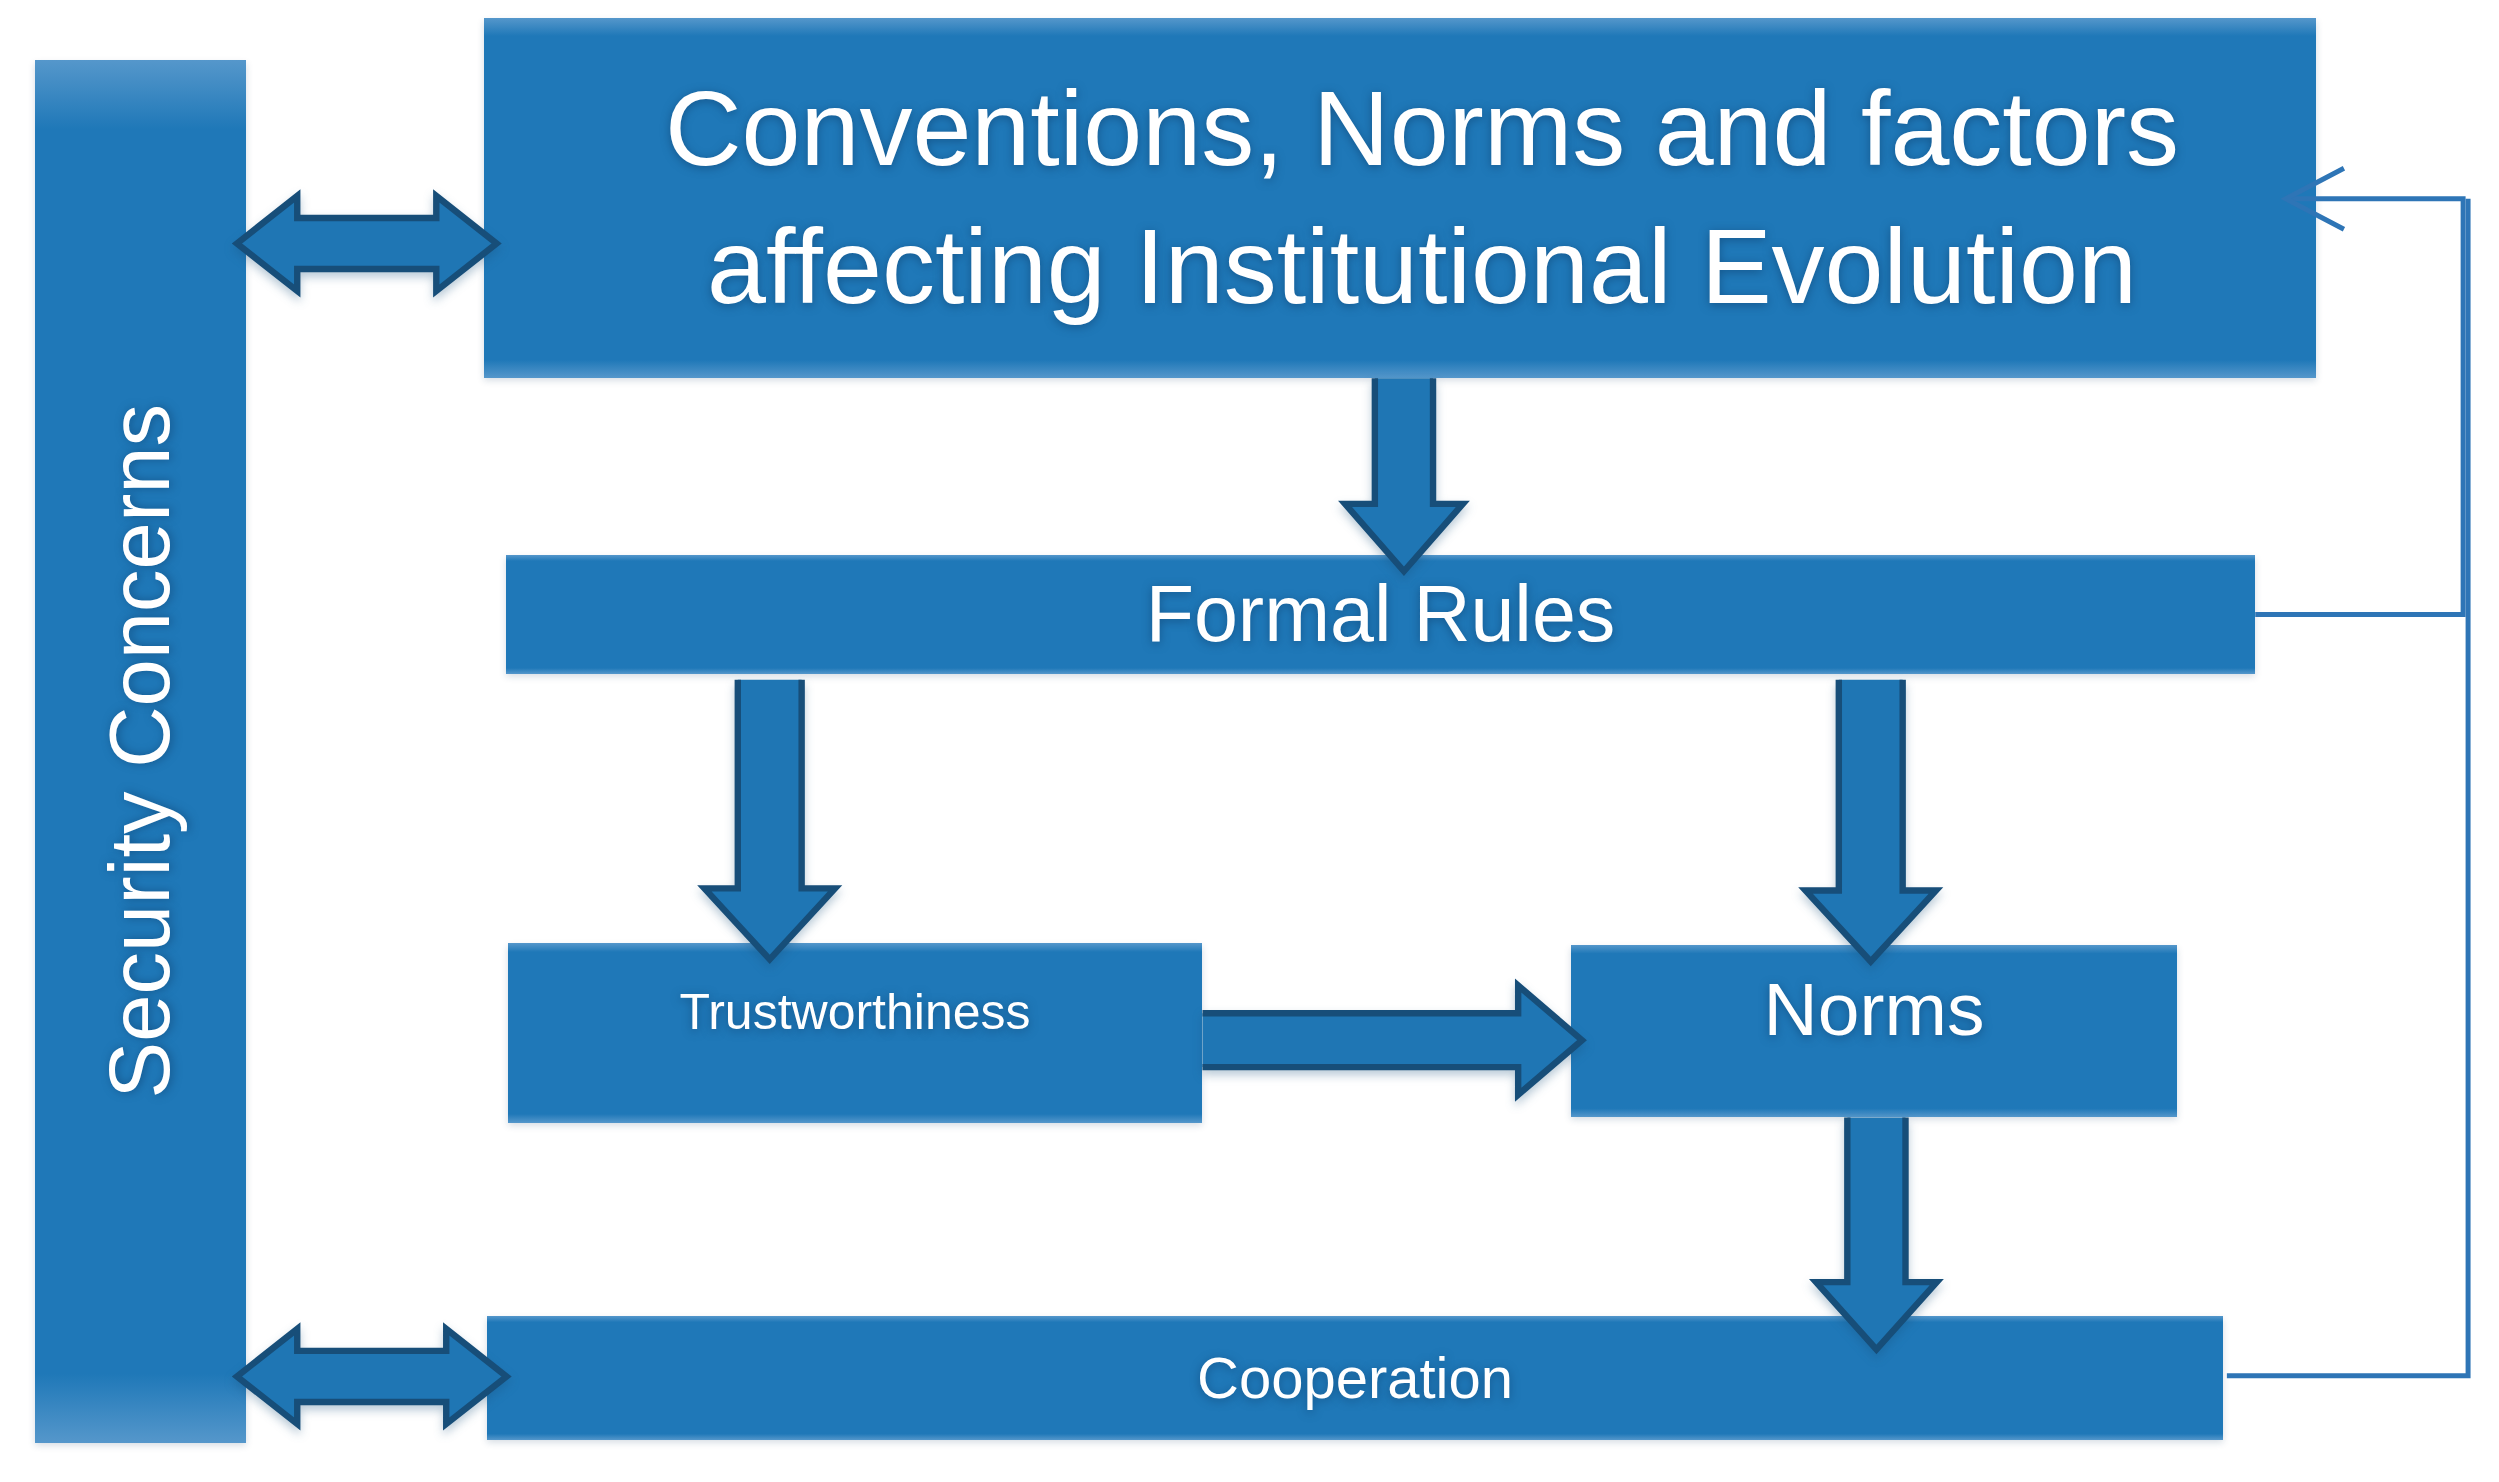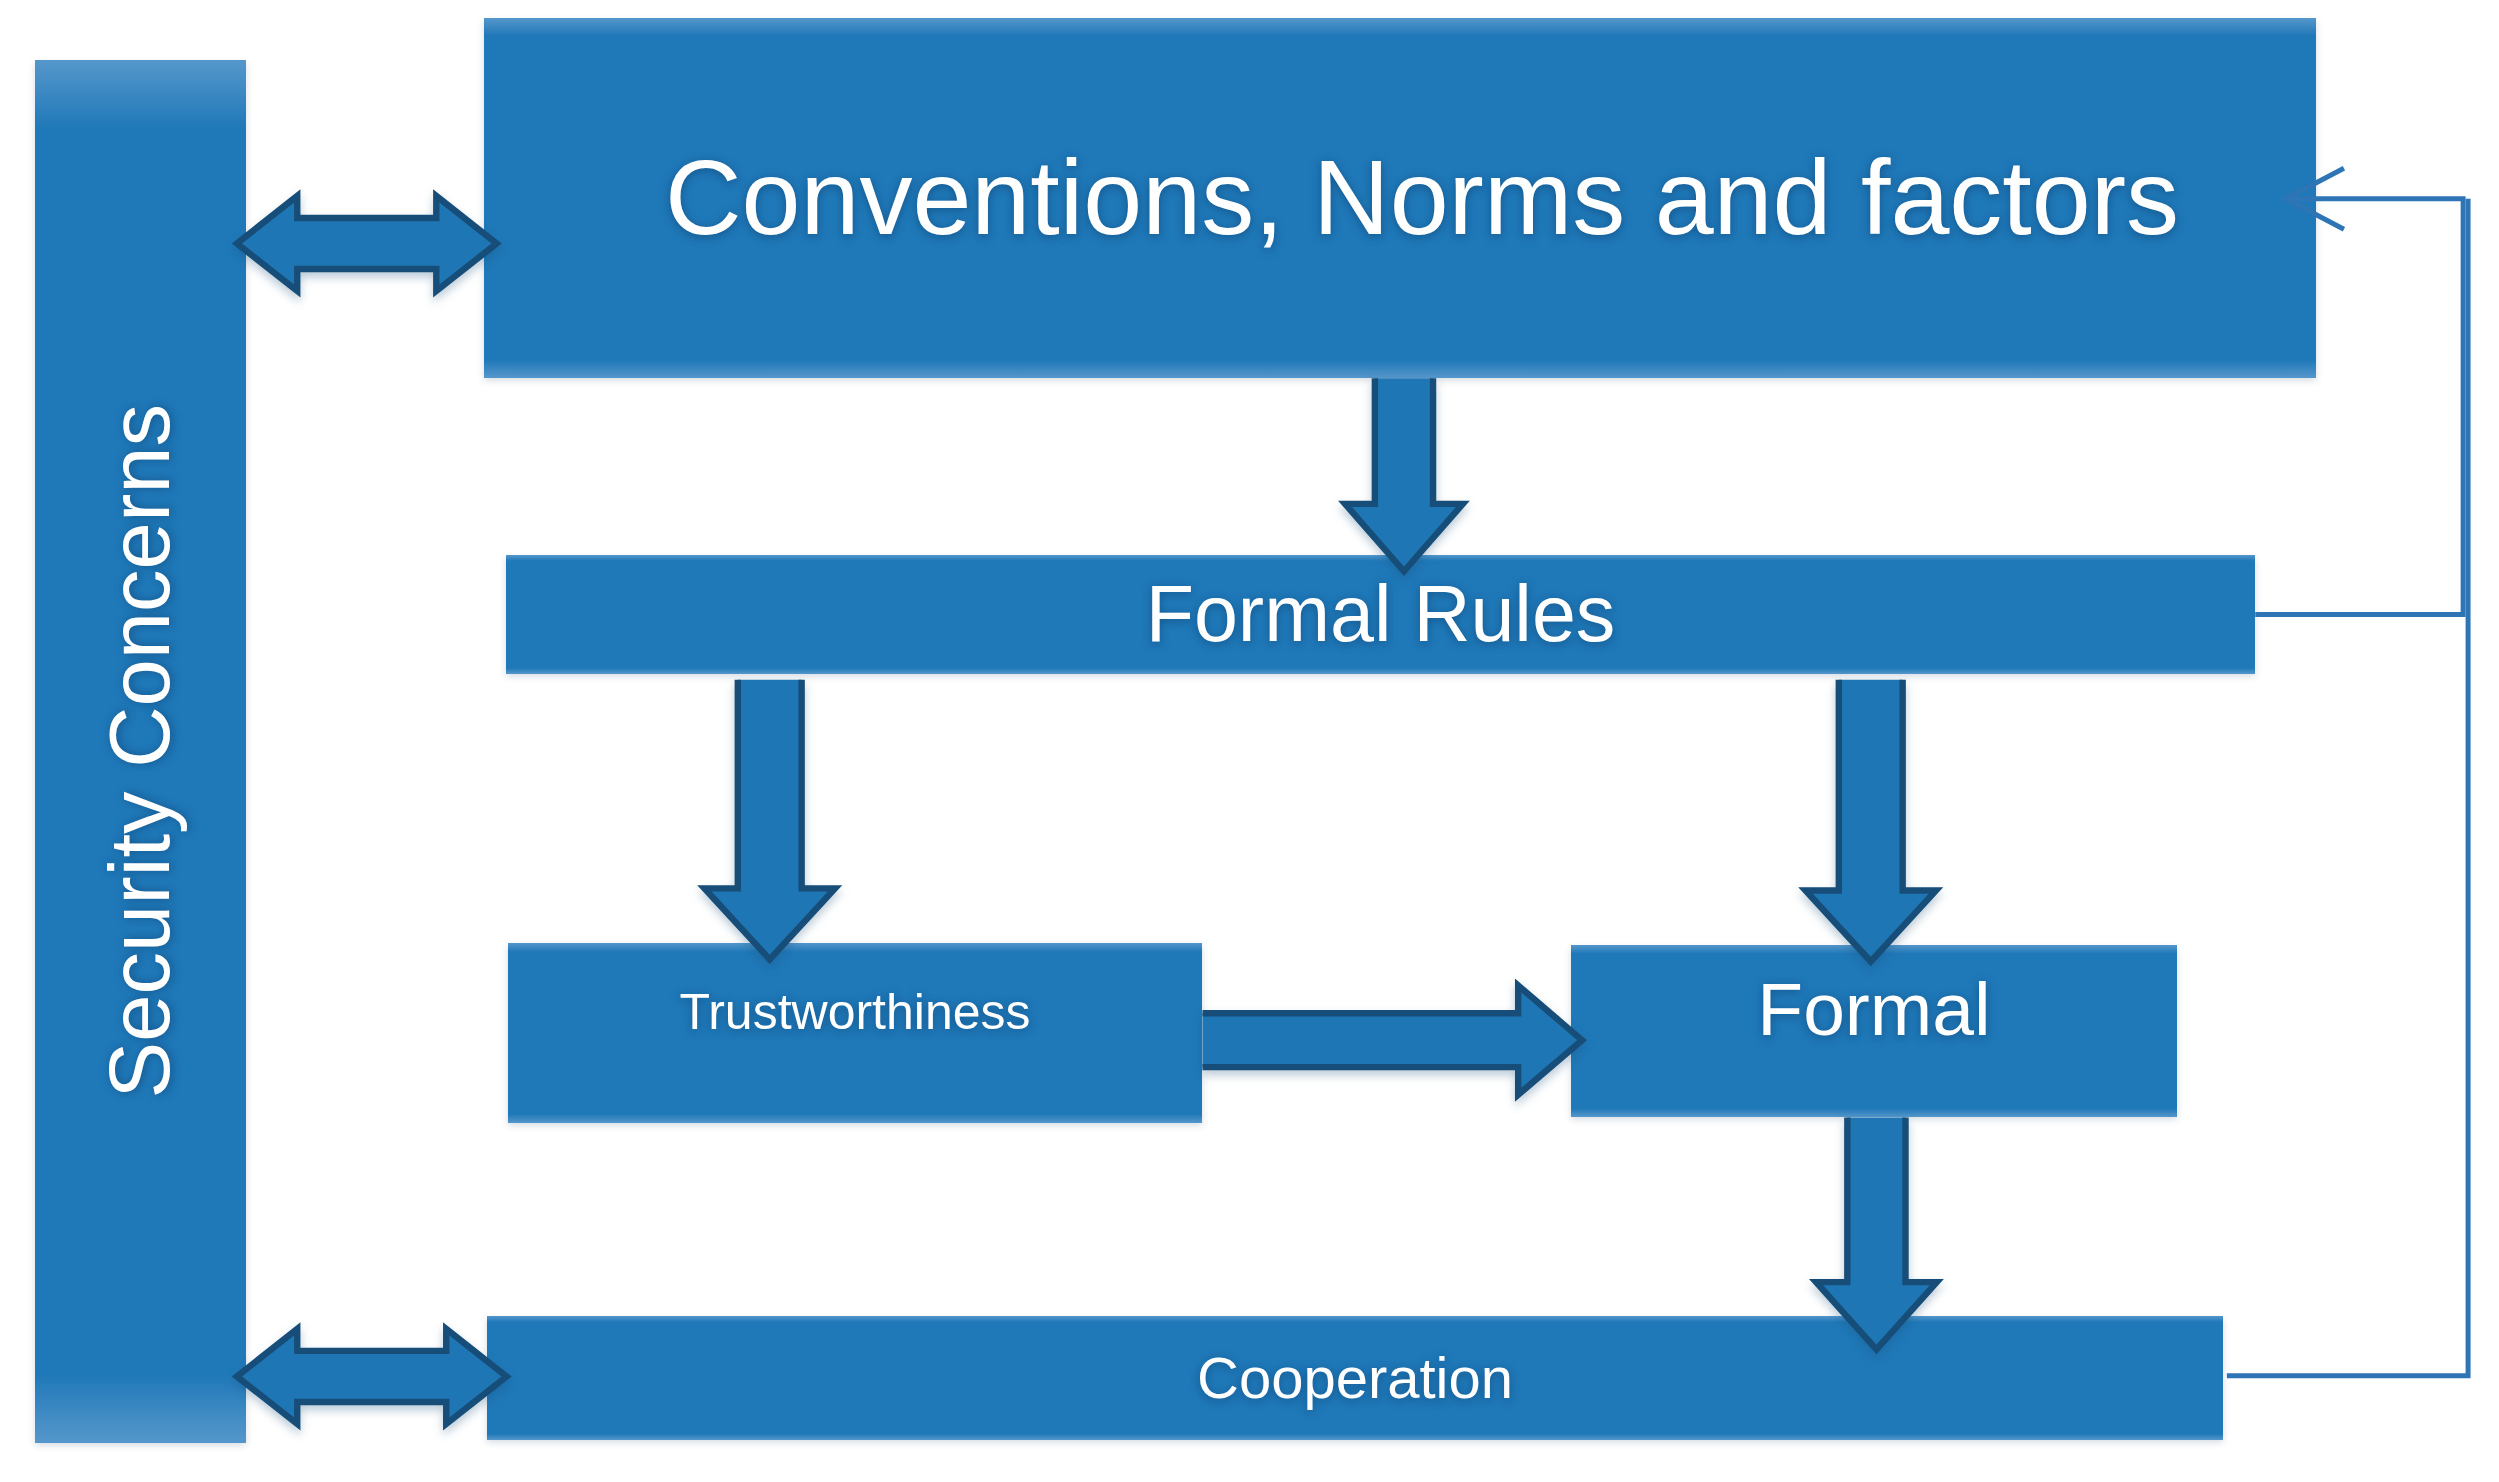--- a/index.html
+++ b/index.html
@@ -88,33 +88,34 @@
 
 <div id="canvas">
 
   <div class="node" id="node-security">
     <div class="label">Security Concerns</div>
   </div>
 
   <div class="node" id="node-conventions">
     <div class="label">
       <div>Conventions, Norms and factors</div>
+      <div>affecting Institutional Evolution</div>
     </div>
   </div>
 
   <div class="node" id="node-formal-rules">
     <div class="label">Formal Rules</div>
   </div>
 
   <div class="node" id="node-trustworthiness">
     <div class="label">Trustworthiness</div>
   </div>
 
   <div class="node" id="node-trust">
-    <div class="label">Formal</div>
+    <div class="label">Norms</div>
   </div>
 
   <div class="node" id="node-cooperation">
     <div class="label">Cooperation</div>
   </div>
 
   <svg id="arrow-layer" viewBox="0 0 3524 2090" xmlns="http://www.w3.org/2000/svg">
 
     <g>
       <path class="thin-line" d="M3179,866 H3472 V280 H3230"></path>

